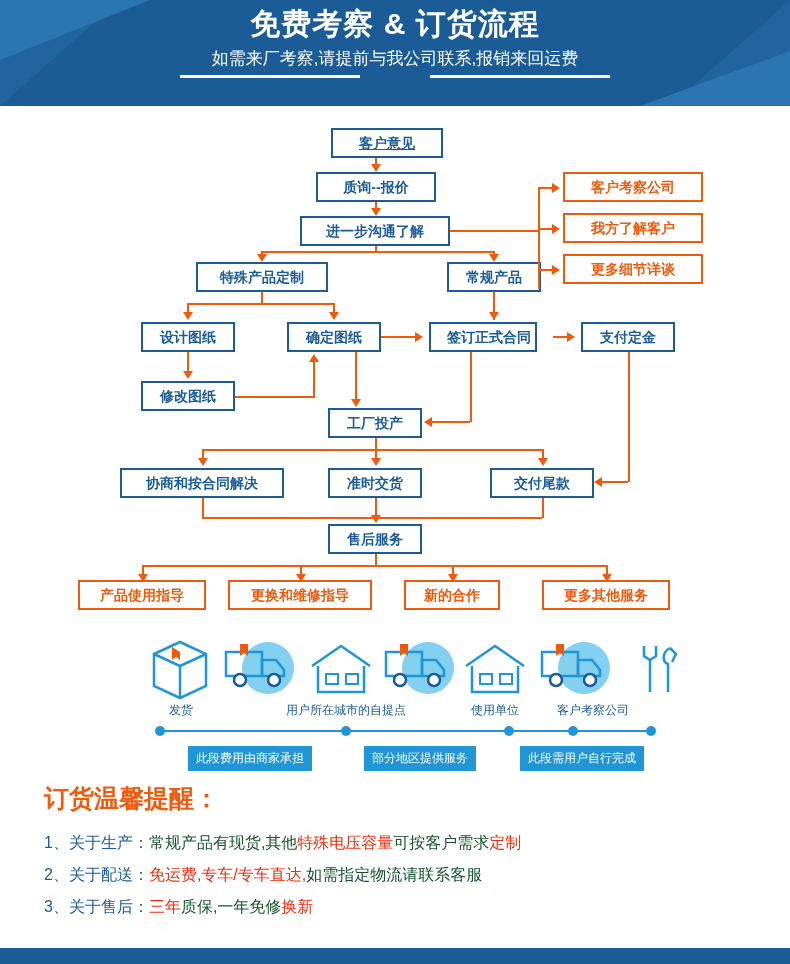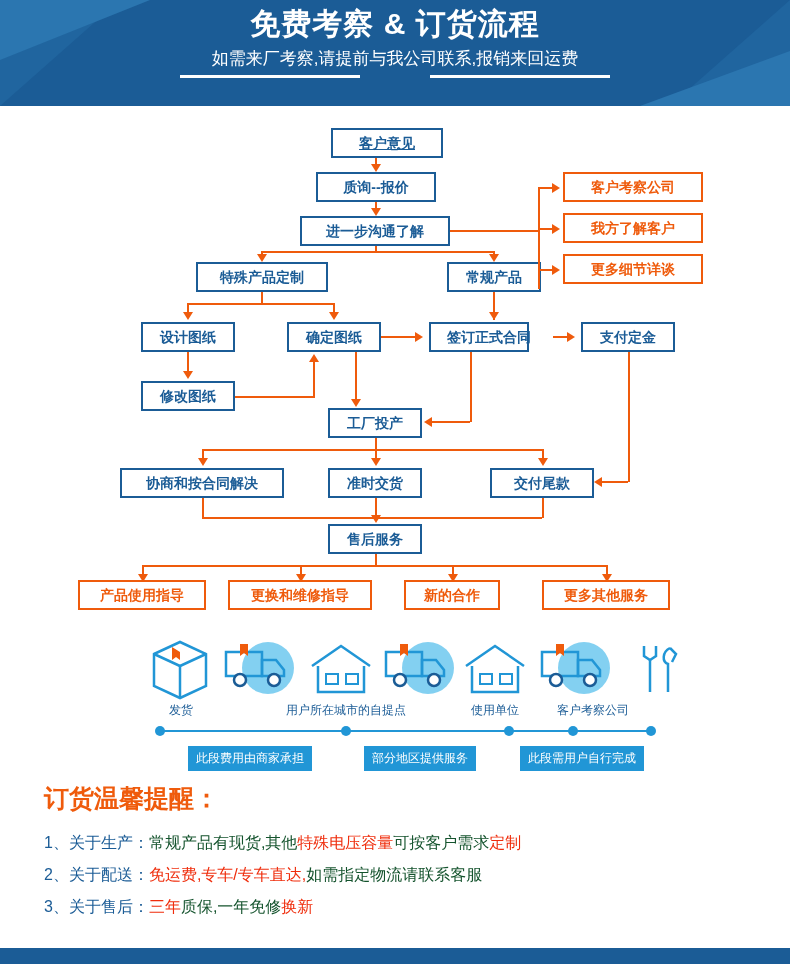--- a/index.html
+++ b/index.html
@@ -232,21 +232,21 @@
 
   <div class="node orange" style="left:563px; top:66px; width:140px;">客户考察公司</div>
   <div class="node orange" style="left:563px; top:107px; width:140px;">我方了解客户</div>
   <div class="node orange" style="left:563px; top:148px; width:140px;">更多细节详谈</div>
 
   <div class="node" style="left:196px; top:156px; width:132px;">特殊产品定制</div>
   <div class="node" style="left:447px; top:156px; width:94px;">常规产品</div>
 
   <div class="node" style="left:141px; top:216px; width:94px;">设计图纸</div>
   <div class="node" style="left:287px; top:216px; width:94px;">确定图纸</div>
-  <div class="node" style="left:429px; top:216px; width:100px;padding-left:16px;">签订正式合同</div>
+  <div class="node" style="left:429px; top:216px; width:108px;padding-left:16px;">签订正式合同</div>
   <div class="node" style="left:581px; top:216px; width:94px;">支付定金</div>
 
   <div class="node" style="left:141px; top:275px; width:94px;">修改图纸</div>
 
   <div class="node" style="left:328px; top:302px; width:94px;">工厂投产</div>
 
   <div class="node" style="left:120px; top:362px; width:164px;">协商和按合同解决</div>
   <div class="node" style="left:328px; top:362px; width:94px;">准时交货</div>
   <div class="node" style="left:490px; top:362px; width:104px;">交付尾款</div>
 

